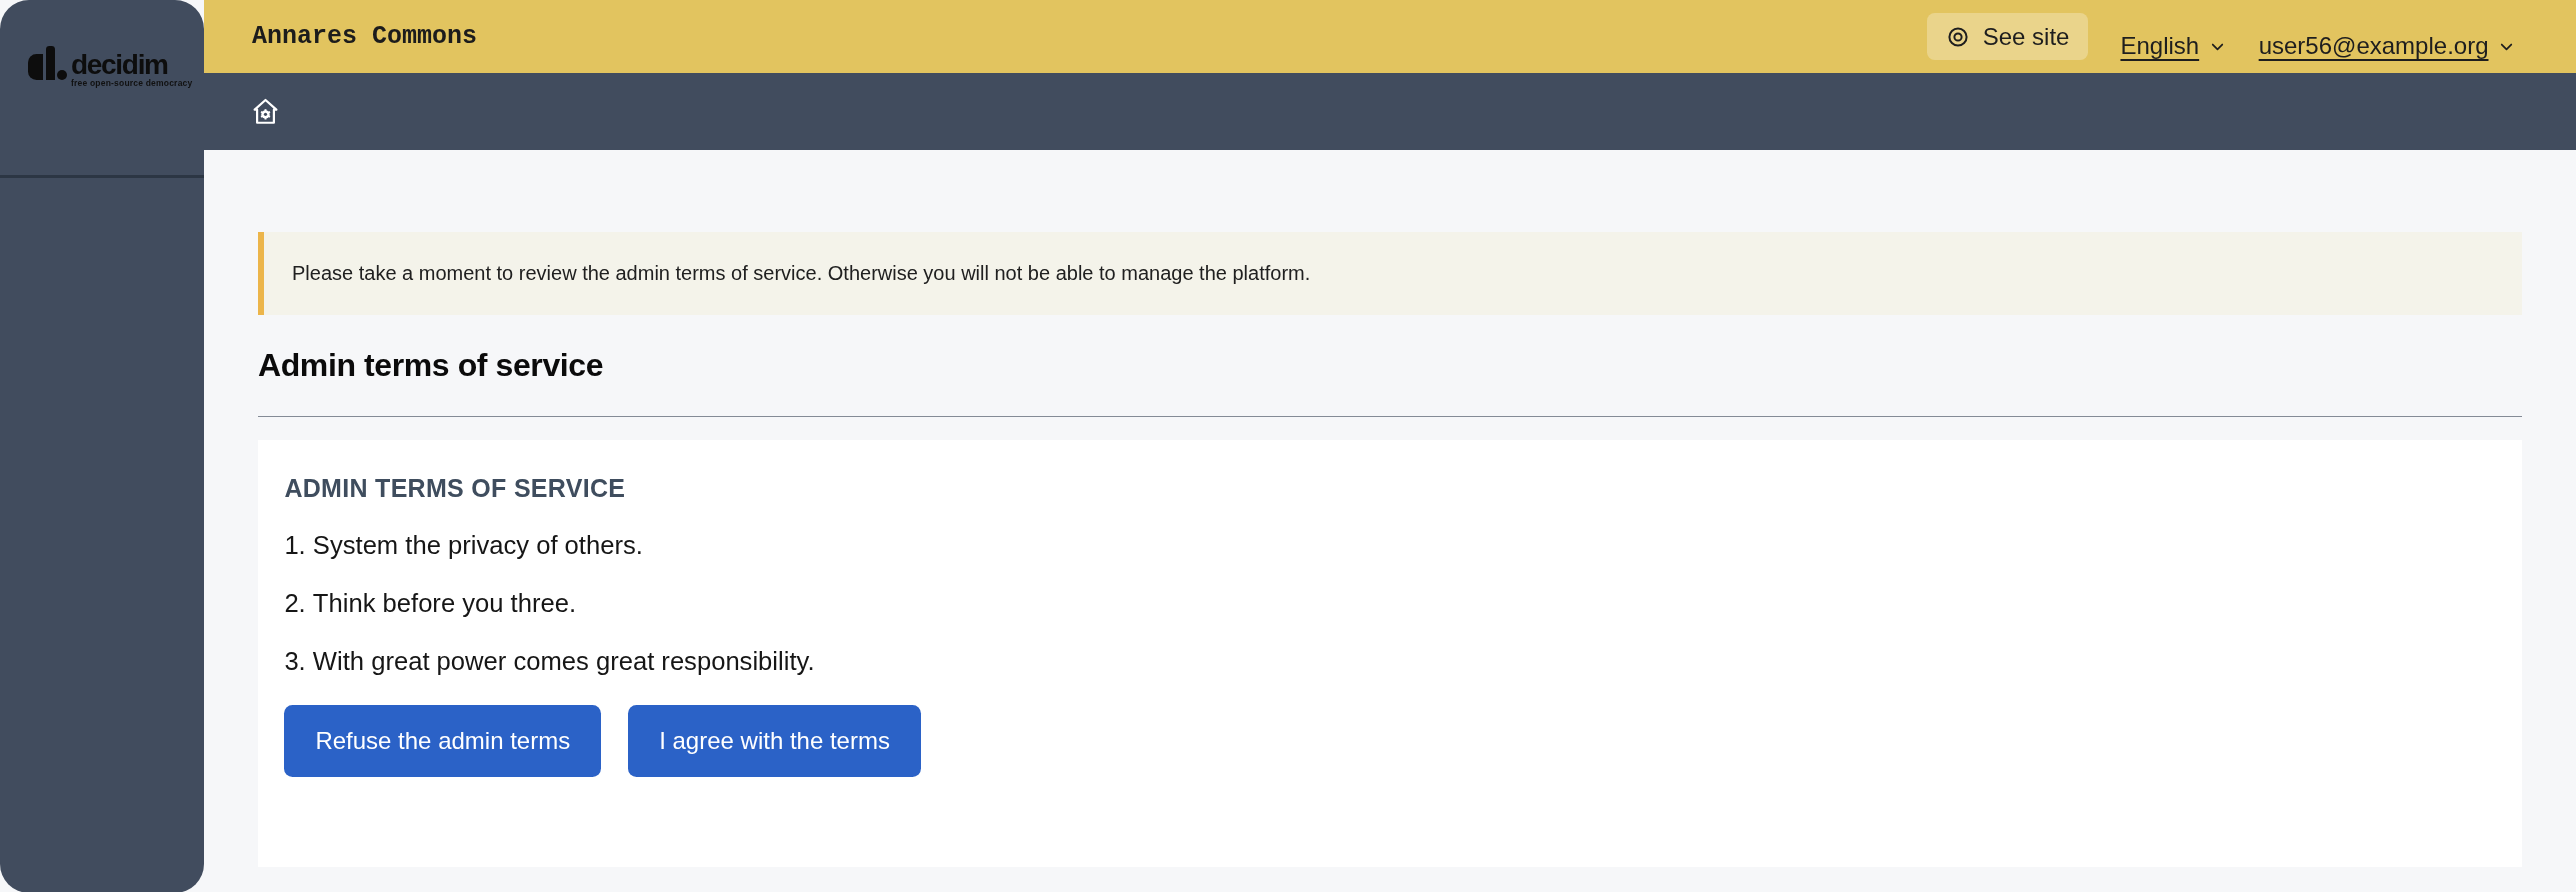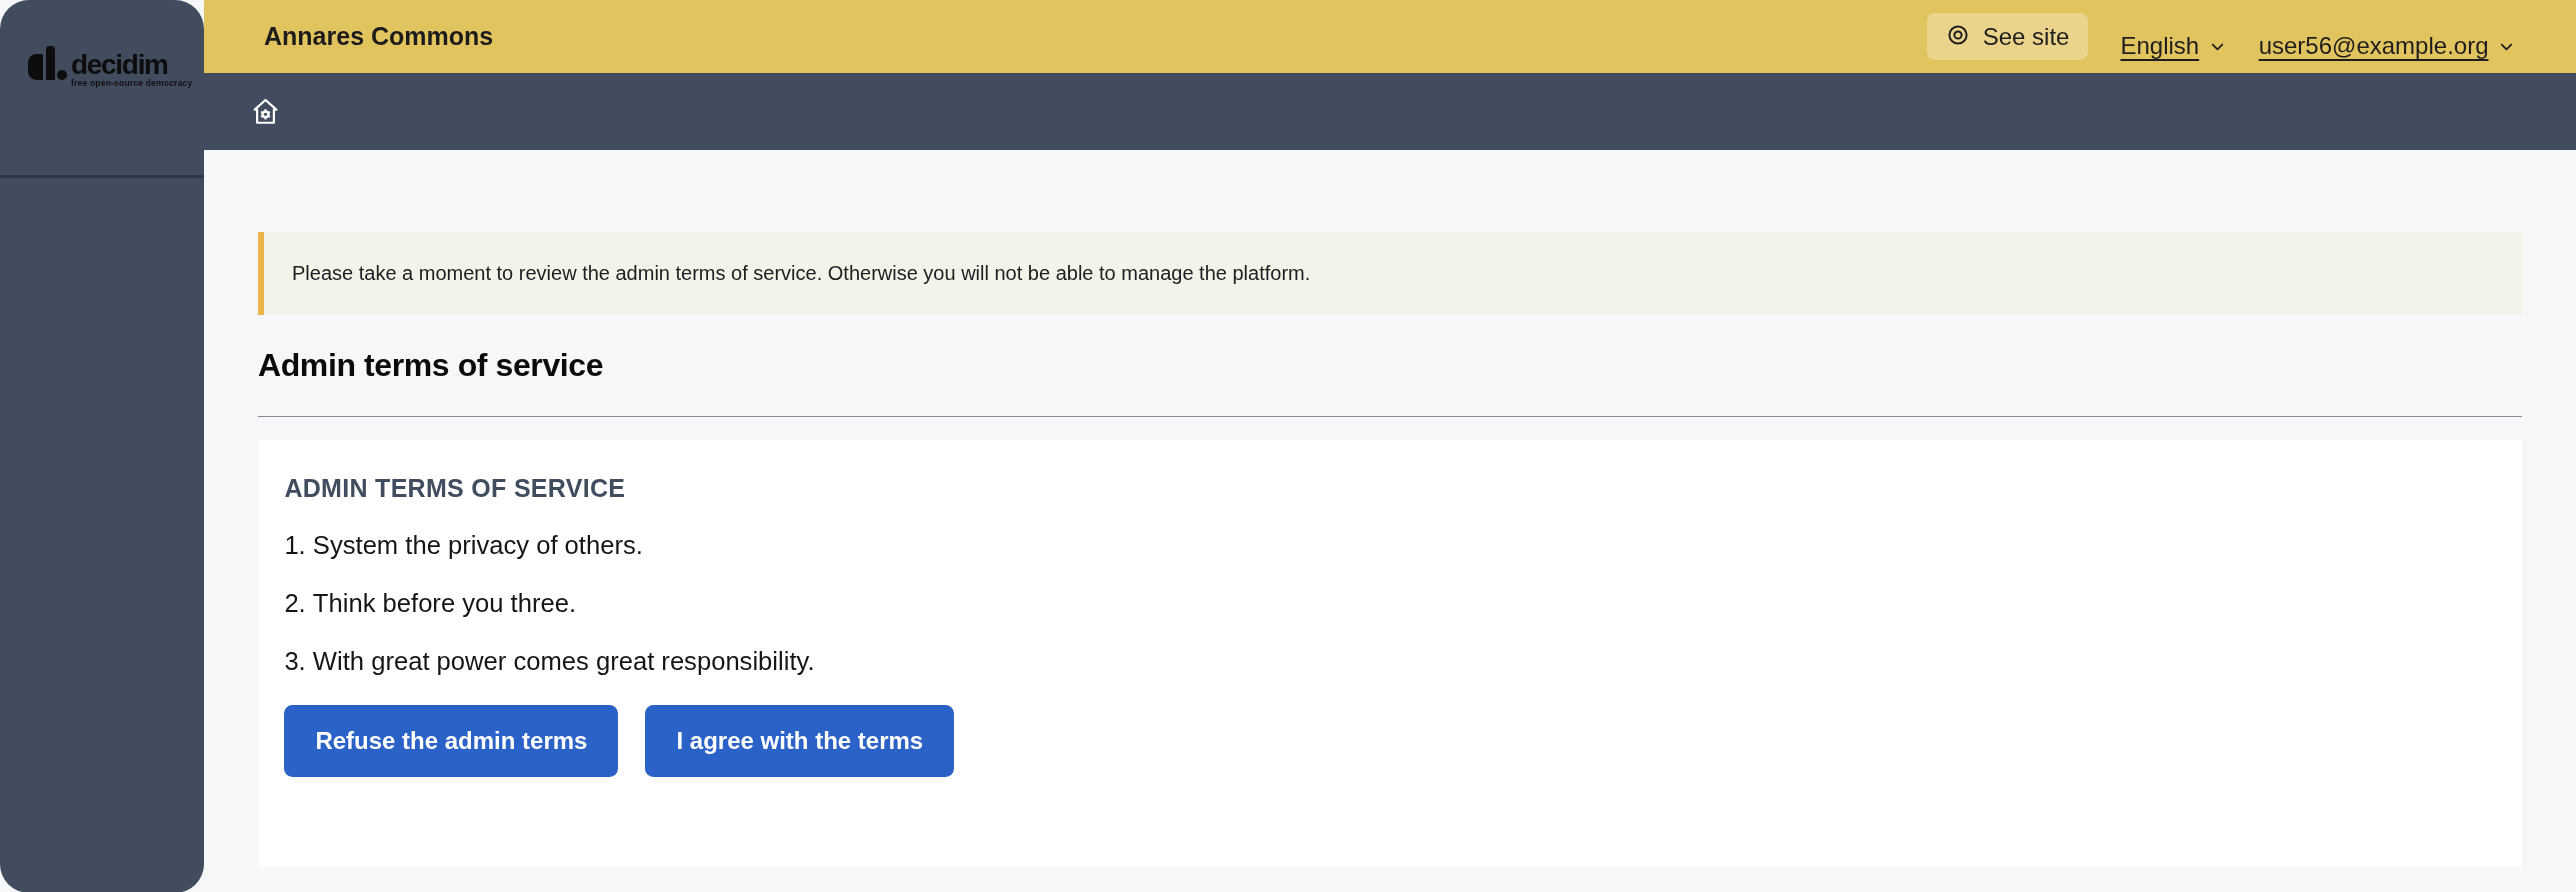--- a/index.html
+++ b/index.html
@@ -61,30 +61,31 @@
 
   
   .topbar {
     position: absolute; left: 204px; top: 0;
     width: 2372px; height: 73px;
     background: #e2c45f;
     display: flex; align-items: center;
     box-sizing: border-box;
   }
   .topbar-title {
-    margin-left: 60px;
+    margin-left: 48px;
     font-size: 25px; font-weight: bold;
     color: #1c1c1c;
+    font-family: Liberation Mono, monospace;
   }
   .topbar-right {
     margin-left: auto; margin-right: 60px;
     display: flex; align-items: center; gap: 32px;
   }
   .see-site {
-    display: flex; align-items: flex-start; gap: 12.8px;
+    display: flex; align-items: center; gap: 12.8px;
     background: rgba(255,255,255,0.28);
     border-radius: 7.7px;
     padding: 9.4px 19px;
     cursor: pointer;
   }
   .see-site-label, .lang-label, .user-label {
     font-size: 24px; color: #1e1e1e;
   }
   .dropdown {
     display: flex; align-items: center; gap: 8.5px;
@@ -172,21 +173,21 @@
     display: flex; gap: 27px;
   }
   .btn {
     background: #2b62c7;
     color: #ffffff;
     border: none;
     border-radius: 8.5px;
     height: 72px;
     padding: 0 31px;
     font-family: "Liberation Sans", sans-serif;
-    font-size: 24px; font-weight: bold;
+    font-size: 24px; font-weight: normal;
     cursor: pointer;
   }
 </style>
 </head>
 <body>
 
 <aside class="sidebar">
   <div class="logo">
     <span class="logo-bar1"></span>
     <span class="logo-bar2"></span>

